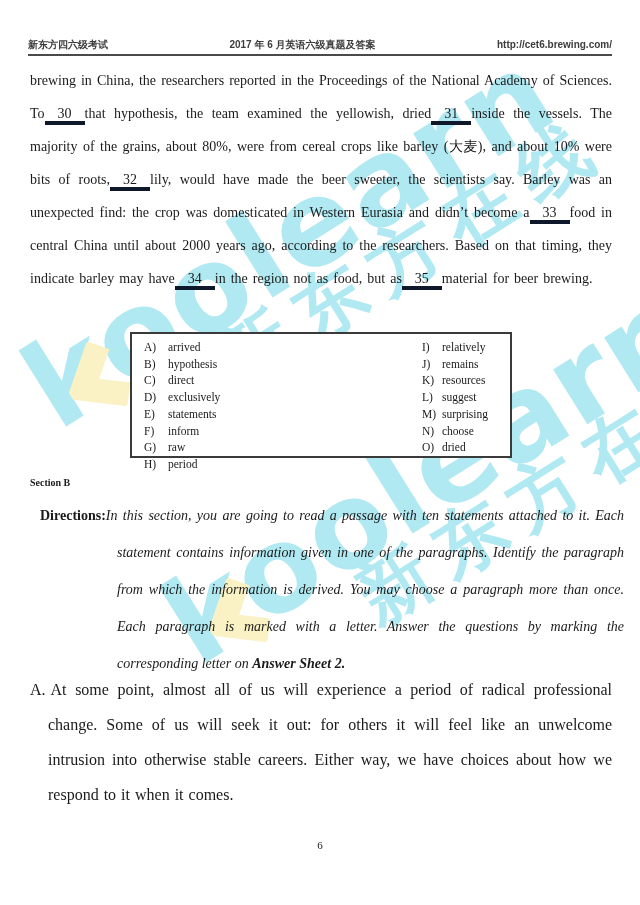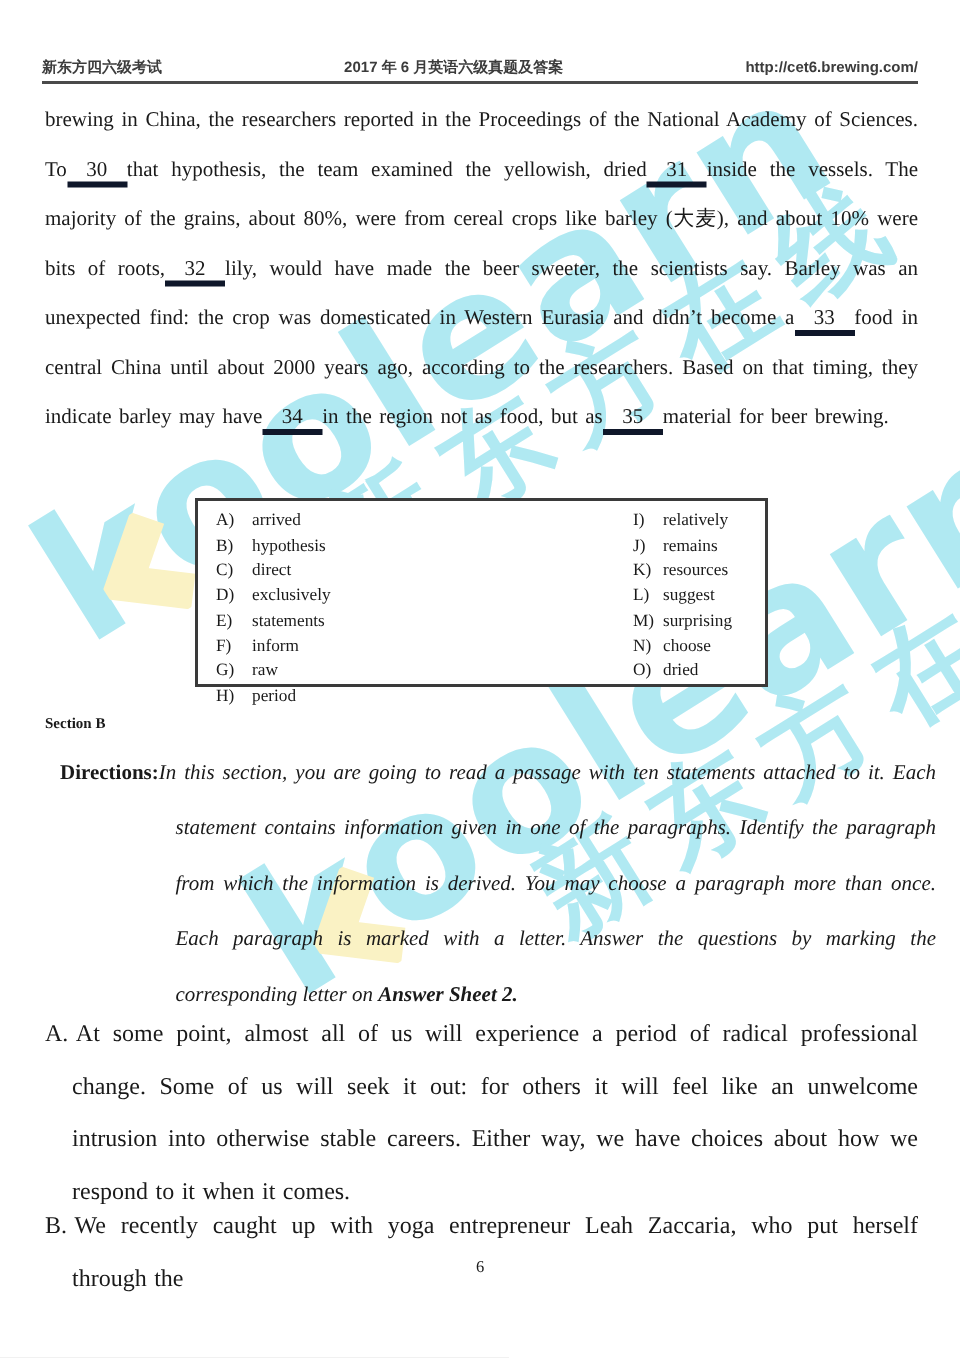--- a/index.html
+++ b/index.html
@@ -146,18 +146,17 @@
         <div class="opt-row"><span class="opt-letter">O)</span><span class="opt-word">dried</span></div>
       </div>
     </div>
 
     <h3 class="section-b">Section B</h3>
 
     <div class="directions"><span class="dir-label">Directions:</span><span class="dir-body">In this section, you are going to read a passage with ten statements attached to it. Each statement contains information given in one of the paragraphs. Identify the paragraph from which the information is derived. You may choose a paragraph more than once. Each paragraph is marked with a letter. Answer the questions by marking the corresponding letter on </span><span class="dir-em">Answer Sheet 2.</span></div>
 
     <p class="para para-a"><span class="para-label">A.</span><span>At some point, almost all of us will experience a period of radical professional change. Some of us will seek it out: for others it will feel like an unwelcome intrusion into otherwise stable careers. Either way, we have choices about how we respond to it when it comes.</span></p>
 
-    <p class="para para-b"><span class="para-label">B.</span><span>We recently caught up with yoga entrepreneur Leah Zaccaria, who put herself through the</span></p>
 
     <div class="footer">6</div>
 
   </div>
 </div>
 
 </body></html>

